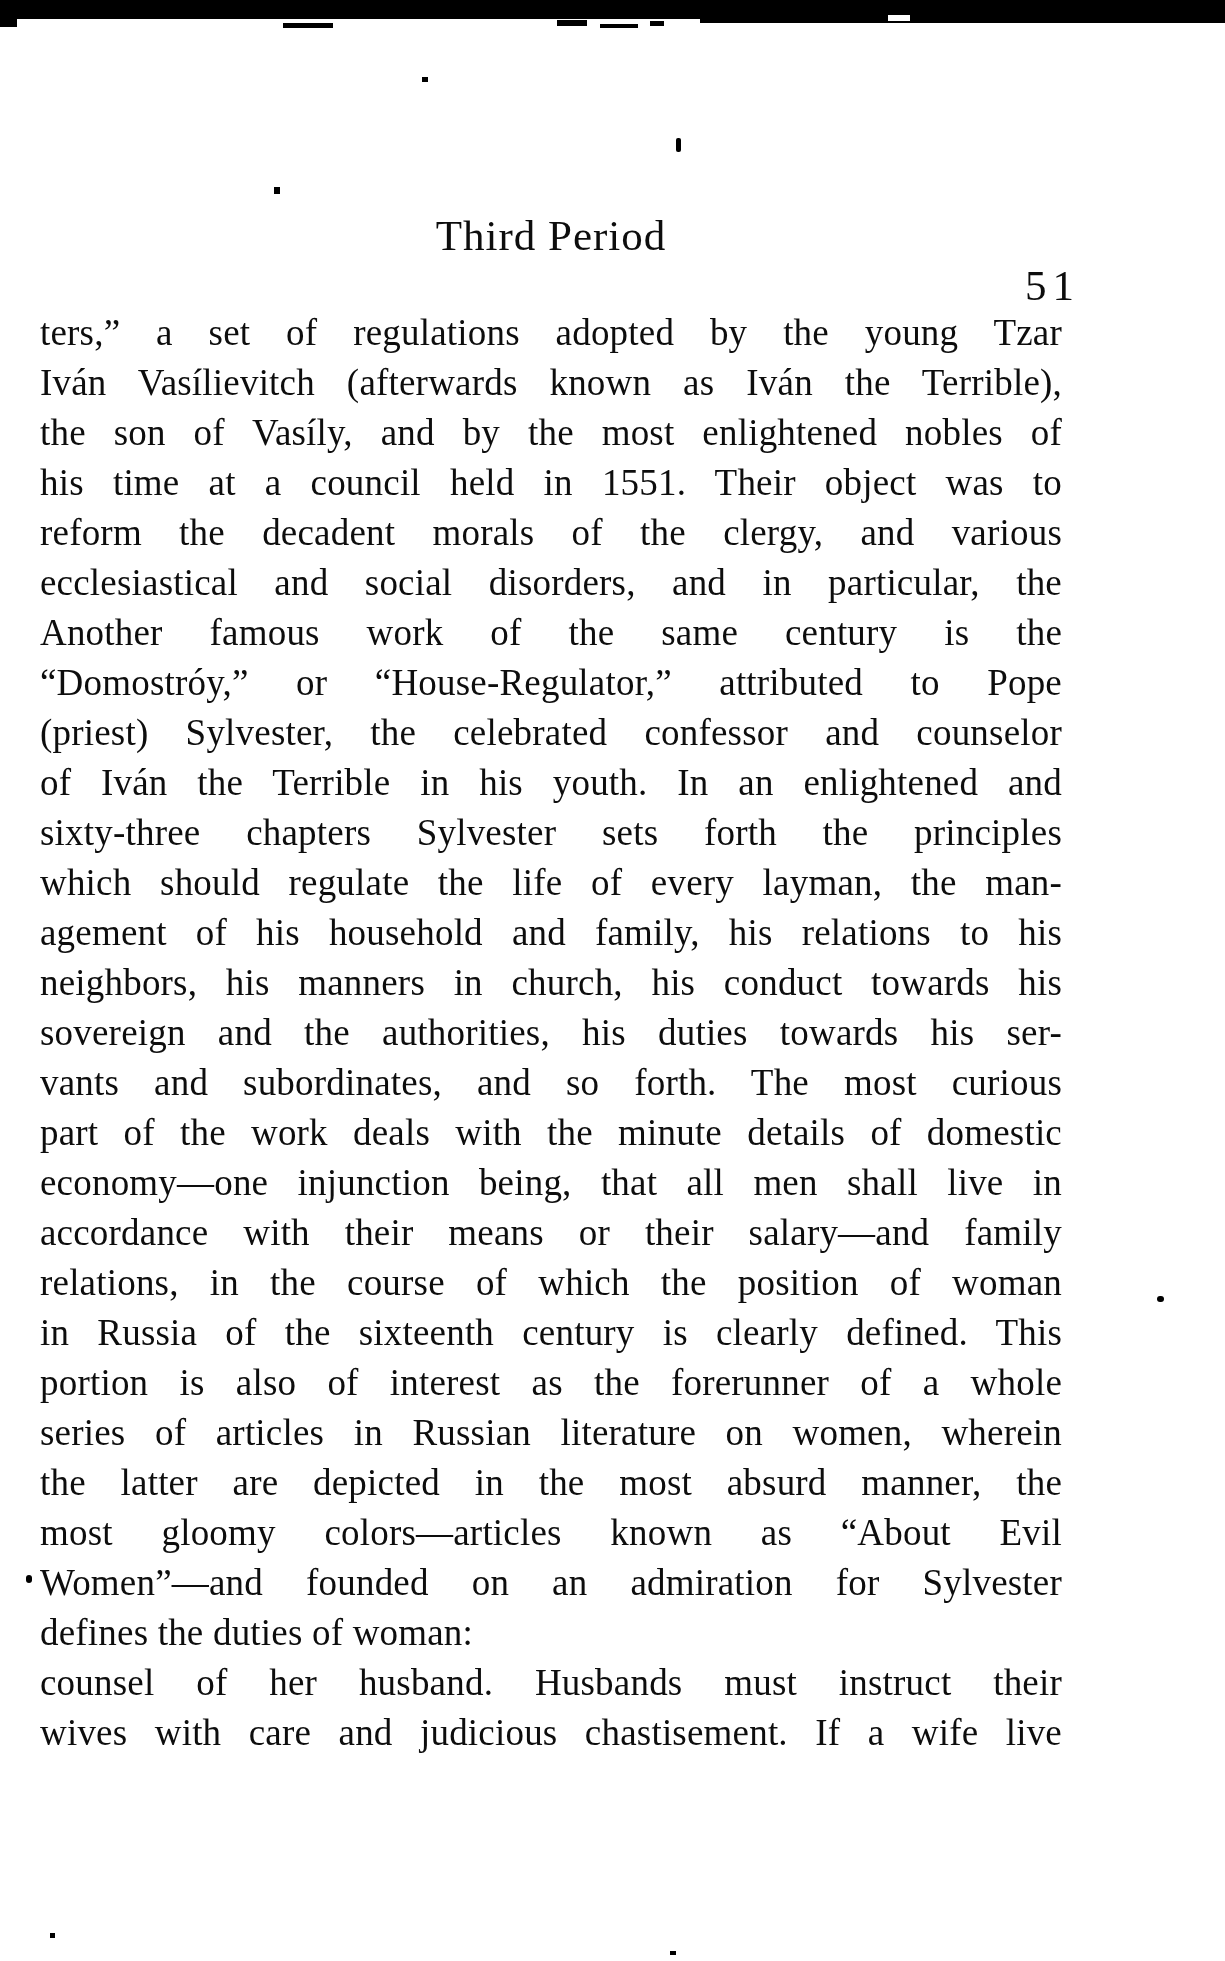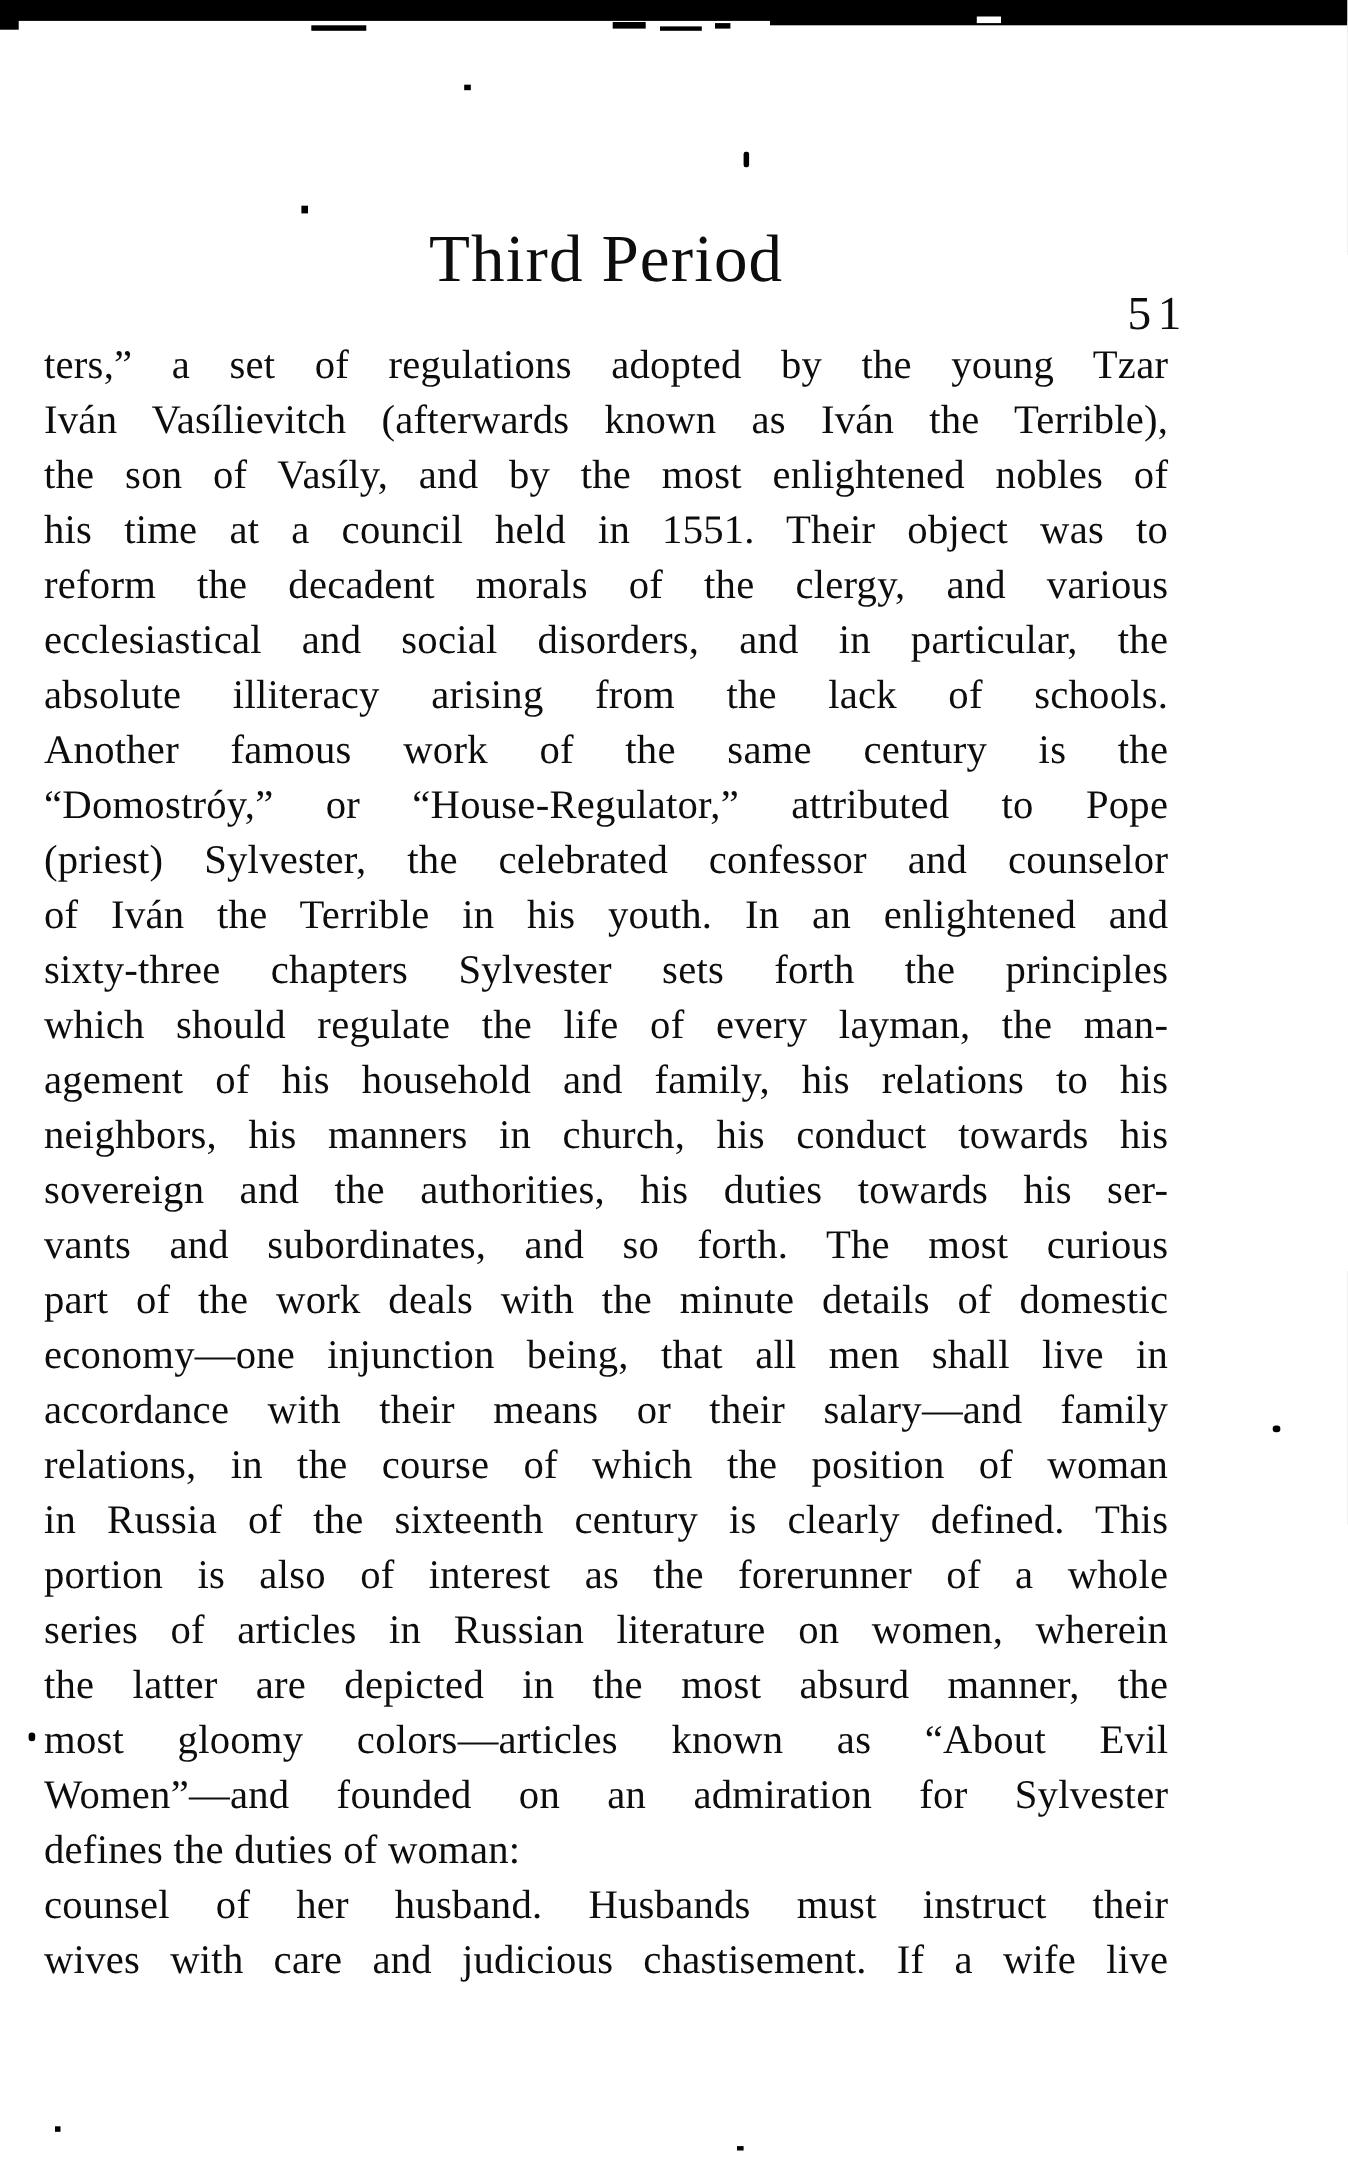--- a/index.html
+++ b/index.html
@@ -28,21 +28,21 @@
   .speck-5{left:26px;top:1575px;width:6px;height:8px;border-radius:3px;}
   .speck-6{left:50px;top:1933px;width:5px;height:5px;}
   .speck-7{left:670px;top:1951px;width:6px;height:4px;}
   
   .running-head{
     position:absolute;left:40px;top:208px;width:1022px;height:56px;
   }
   .head-title{
     position:absolute;left:0;width:100%;
     text-align:center;
-    font-size:61px;line-height:56px;
+    font-size:43px;line-height:56px;
     letter-spacing:1px;
   }
   .head-page{
     position:absolute;left:985px;top:4px;
     font-size:43px;line-height:52px;
     letter-spacing:6px;
     margin-top:48px;
   }
   
   .body-text{
@@ -86,21 +86,20 @@
     <div class="head-page">51</div>
   </div>
 
   <div class="body-text">
     <div class="line">ters,” a set of regulations adopted by the young Tzar</div>
     <div class="line">Iván Vasílievitch (afterwards known as Iván the Terrible),</div>
     <div class="line">the son of Vasíly, and by the most enlightened nobles of</div>
     <div class="line">his time at a council held in 1551.  Their object was to</div>
     <div class="line">reform the decadent morals of the clergy, and various</div>
     <div class="line">ecclesiastical and social disorders, and in particular, the</div>
-    <div class="line">absolute illiteracy arising from the lack of schools.</div>
     <div class="line">Another famous work of the same century is the</div>
     <div class="line">“Domostróy,” or “House-Regulator,” attributed to Pope</div>
     <div class="line">(priest) Sylvester, the celebrated confessor and counselor</div>
     <div class="line">of Iván the Terrible in his youth.  In an enlightened and</div>
     <div class="line">sixty-three chapters Sylvester sets forth the principles</div>
     <div class="line">which should regulate the life of every layman, the man-</div>
     <div class="line">agement of his household and family, his relations to his</div>
     <div class="line">neighbors, his manners in church, his conduct towards his</div>
     <div class="line">sovereign and the authorities, his duties towards his ser-</div>
     <div class="line">vants and subordinates, and so forth.  The most curious</div>

